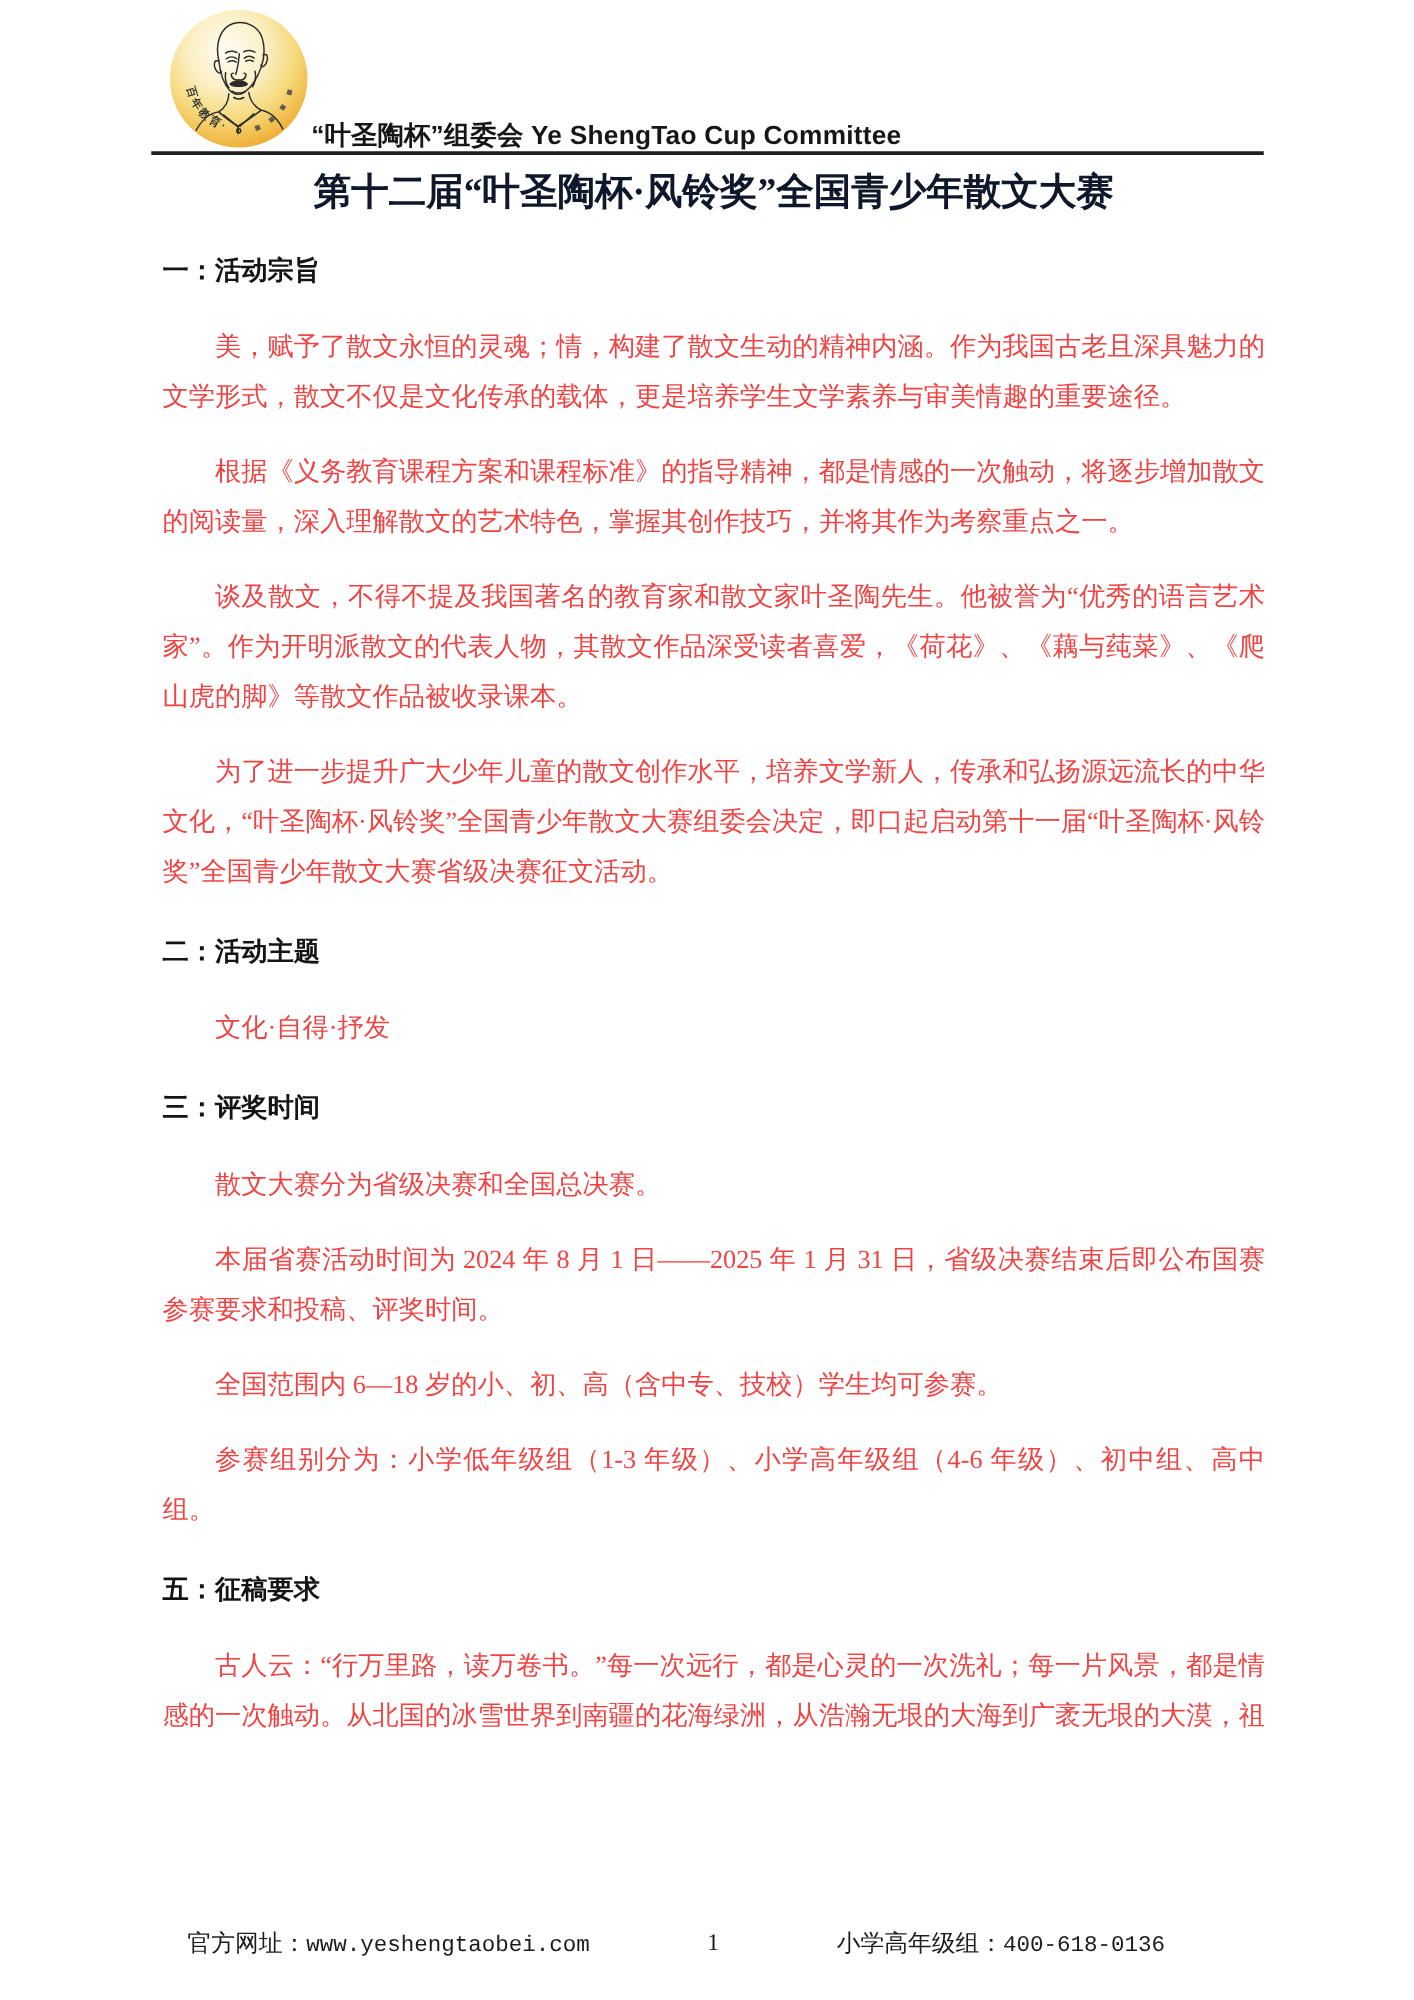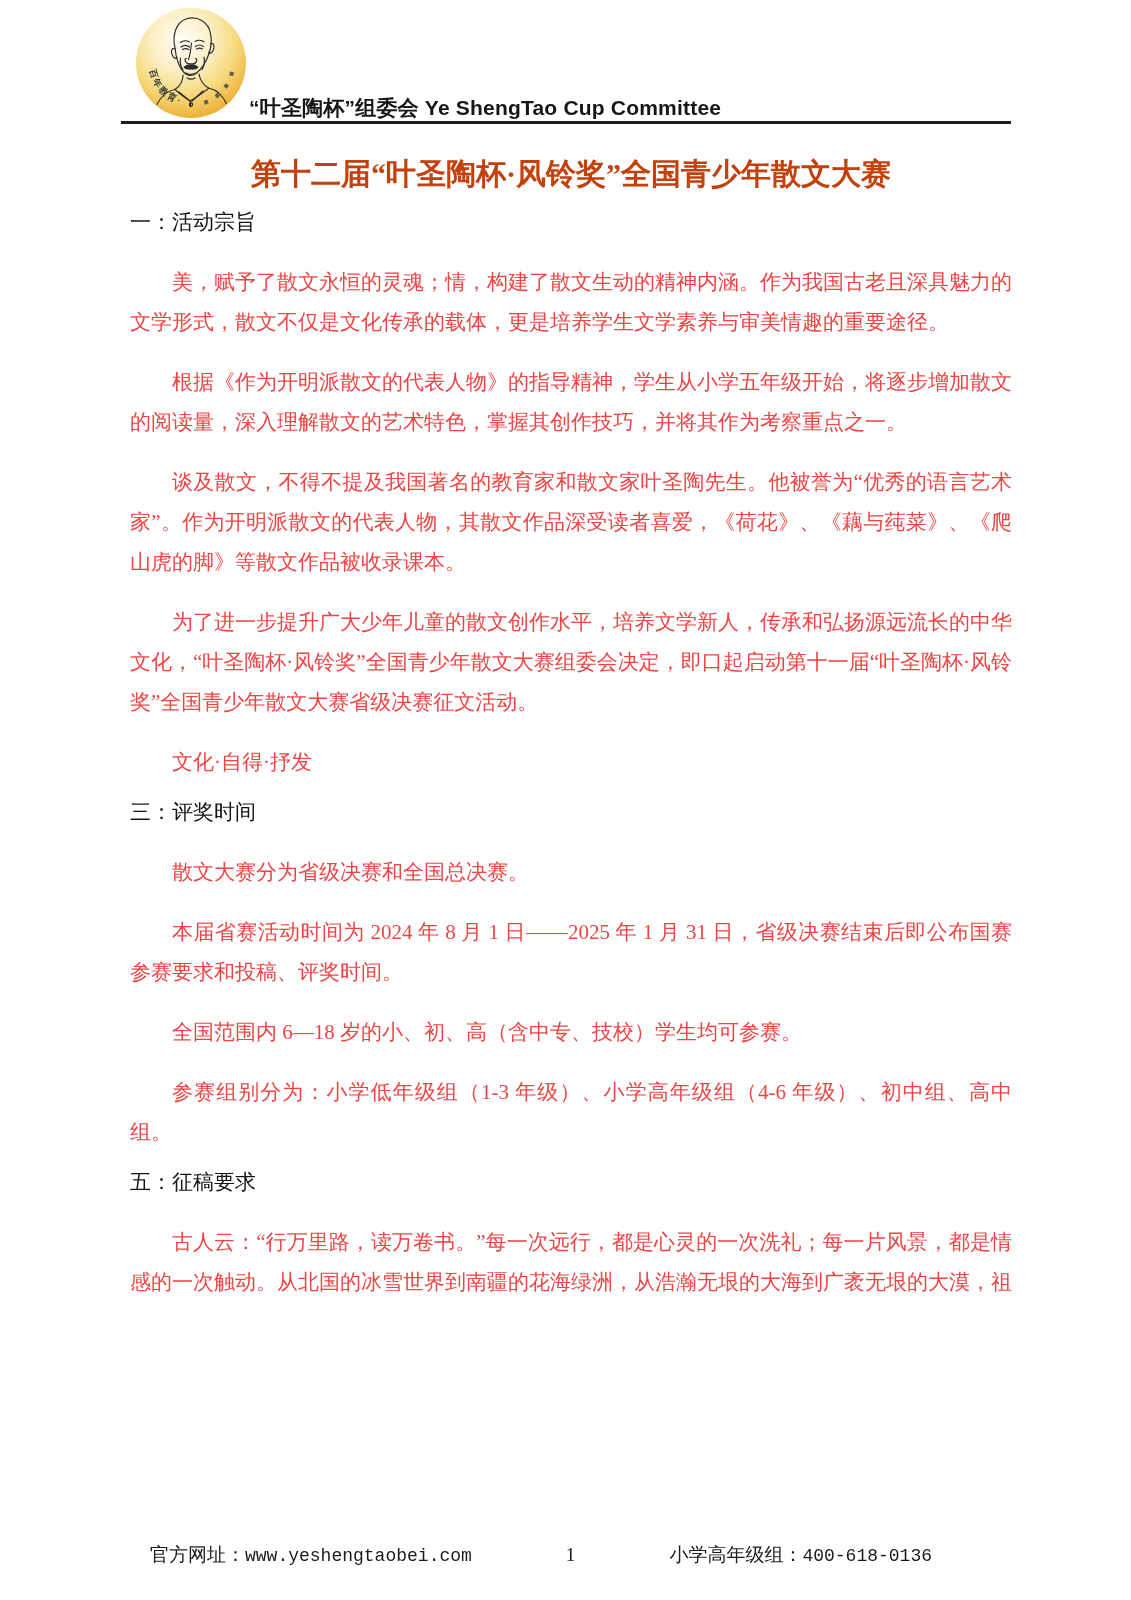--- a/index.html
+++ b/index.html
@@ -42,39 +42,39 @@
   }
 
   
   main {
     position: absolute;
     left: 130px;
     top: 128px;
     width: 882px;
   }
   .doc-title {
-    margin: 28px 0 0;
+    margin: 8px 0 0;
     font-size: 30px;
     line-height: 36px;
     font-weight: 700;
     text-align: center;
-    color: #c2410c;
+    color: #0f172a;
   }
   .doc-subtitle {
     margin: 34px 0 0;
     font-size: 29px;
     line-height: 36px;
     font-weight: 700;
     text-align: center;
     color: #111;
   }
   .sec-h {
-    margin: 10px 0 0;
+    margin: 25px 0 0;
     font-family: "Liberation Sans", "DejaVu Sans", sans-serif;
-    font-weight: 400;
+    font-weight: 700;
     font-size: 21px;
     line-height: 40px;
     color: #141414;
   }
   .para {
     margin: 20px 0 0;
     font-size: 21px;
     line-height: 40px;
     text-align: justify;
     text-indent: 2em;
@@ -161,24 +161,25 @@
     <div class="org-line"><span>“叶圣陶杯”组委会 </span><span>Ye ShengTao Cup Committee</span></div>
 
     <div class="header-rule"></div>
   </header>
 
   <main>
     <h1 class="doc-title">第十二届“叶圣陶杯·风铃奖”全国青少年散文大赛</h1>
 
     <h3 class="sec-h">一：活动宗旨</h3>
     <p class="para">美，赋予了散文永恒的灵魂；情，构建了散文生动的精神内涵。作为我国古老且深具魅力的文学形式，散文不仅是文化传承的载体，更是培养学生文学素养与审美情趣的重要途径。</p>
-    <p class="para">根据《作为开明派散文的代表人物》的指导精神，学生从小学五年级开始，将逐步增加散文的阅读量，深入理解散文的艺术特色，掌握其创作技巧，并将其作为考察重点之一。</p>
+    <p class="para">根据《义务教育课程方案和课程标准》的指导精神，都是情感的一次触动，将逐步增加散文的阅读量，深入理解散文的艺术特色，掌握其创作技巧，并将其作为考察重点之一。</p>
     <p class="para">谈及散文，不得不提及我国著名的教育家和散文家叶圣陶先生。他被誉为“优秀的语言艺术家”。作为开明派散文的代表人物，其散文作品深受读者喜爱，《荷花》、《藕与莼菜》、《爬山虎的脚》等散文作品被收录课本。</p>
     <p class="para">为了进一步提升广大少年儿童的散文创作水平，培养文学新人，传承和弘扬源远流长的中华文化，“叶圣陶杯·风铃奖”全国青少年散文大赛组委会决定，即口起启动第十一届“叶圣陶杯·风铃奖”全国青少年散文大赛省级决赛征文活动。</p>
 
+    <h3 class="sec-h">二：活动主题</h3>
     <p class="para">文化·自得·抒发</p>
 
     <h3 class="sec-h">三：评奖时间</h3>
     <p class="para">散文大赛分为省级决赛和全国总决赛。</p>
     <p class="para">本届省赛活动时间为 2024 年 8 月 1 日——2025 年 1 月 31 日，省级决赛结束后即公布国赛参赛要求和投稿、评奖时间。</p>
 
     <p class="para">全国范围内 6—18 岁的小、初、高（含中专、技校）学生均可参赛。</p>
     <p class="para">参赛组别分为：小学低年级组（1-3 年级）、小学高年级组（4-6 年级）、初中组、高中组。</p>
 
     <h3 class="sec-h">五：征稿要求</h3>

